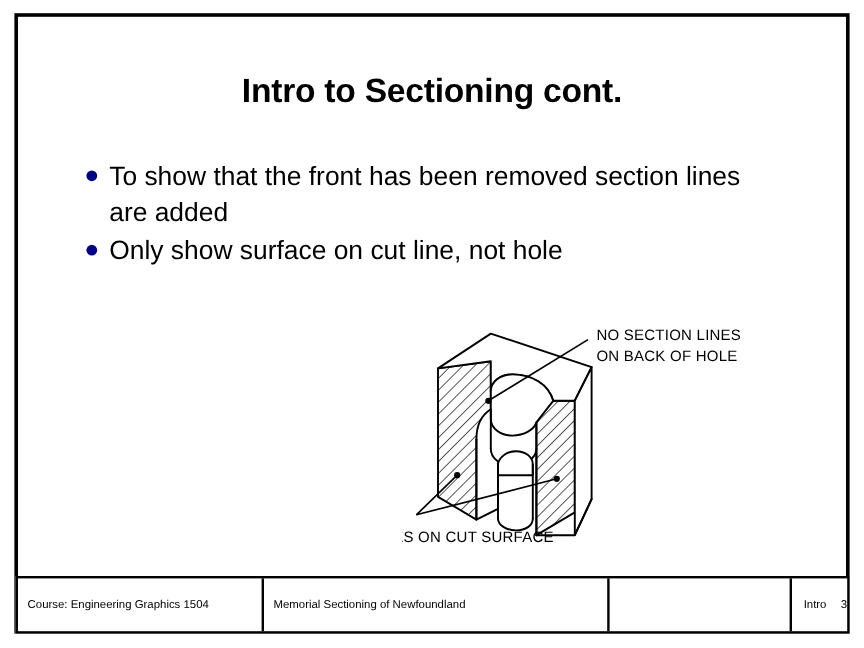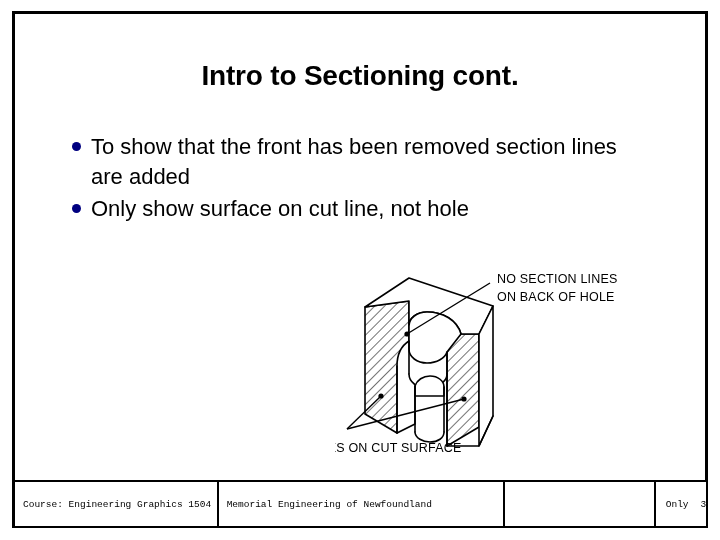--- a/index.html
+++ b/index.html
@@ -95,21 +95,20 @@
   #footer-table {
     position: absolute;
     left: 13px;
     top: 480px;
     width: 695px;
     height: 48px;
     border: 2px solid #000000;
     box-sizing: border-box;
     display: flex;
     background: #ffffff;
-    font-family: Liberation Mono, monospace;
   }
   .footer-cell {
     display: flex;
     align-items: center;
     box-sizing: border-box;
     padding-left: 8px;
     font-size: 9.5px;
     color: #000000;
     overflow: hidden;
     white-space: nowrap;
@@ -224,22 +223,22 @@
     </svg>
   </div>
 
 </div>
 
 <div id="footer-table">
   <div class="footer-cell" id="footer-cell-course">
     <span>Course: Engineering Graphics 1504</span>
   </div>
   <div class="footer-cell" id="footer-cell-university">
-    <span>Memorial Engineering of Newfoundland</span>
+    <span>Memorial Sectioning of Newfoundland</span>
   </div>
   <div class="footer-cell" id="footer-cell-blank">
     <span></span>
   </div>
   <div class="footer-cell" id="footer-cell-sheet">
-    <span id="footer-sheet-label">Only</span>
+    <span id="footer-sheet-label">Intro</span>
     <span>3</span>
   </div>
 </div>
 
 </body></html>

